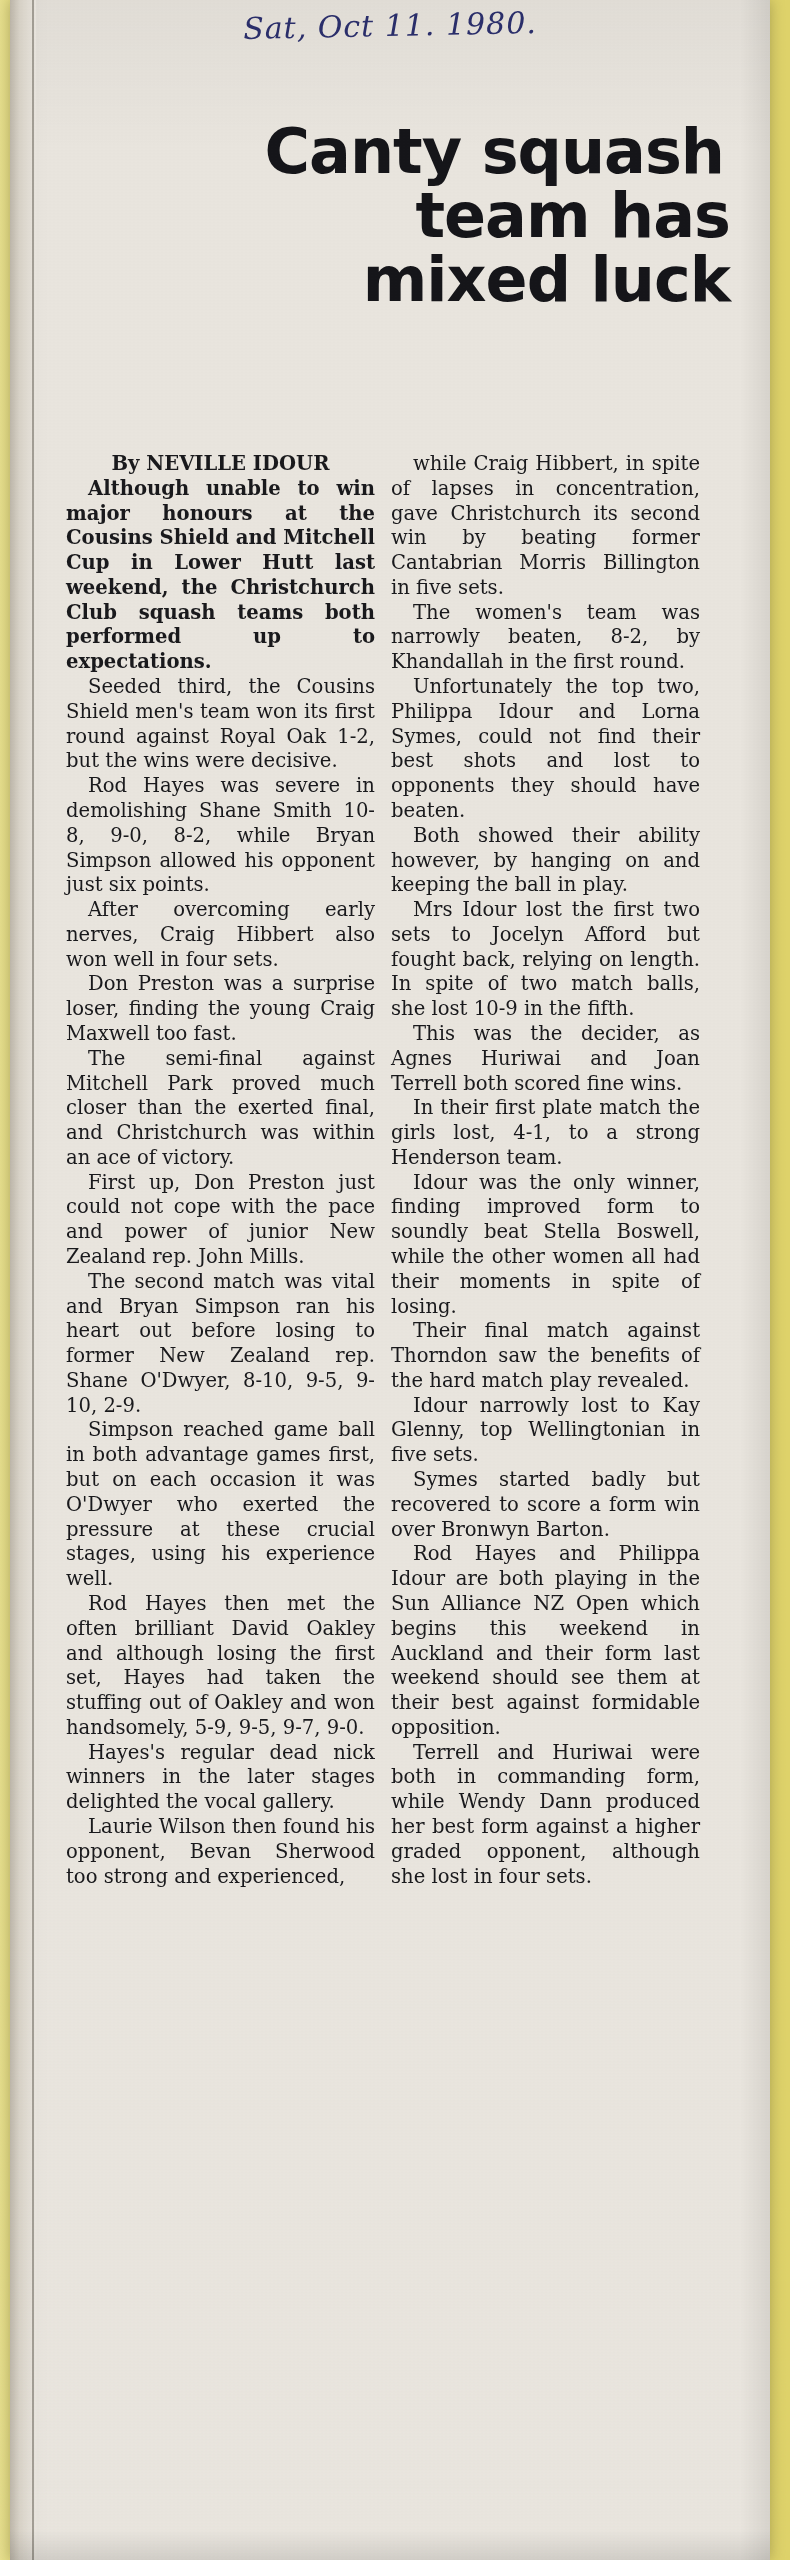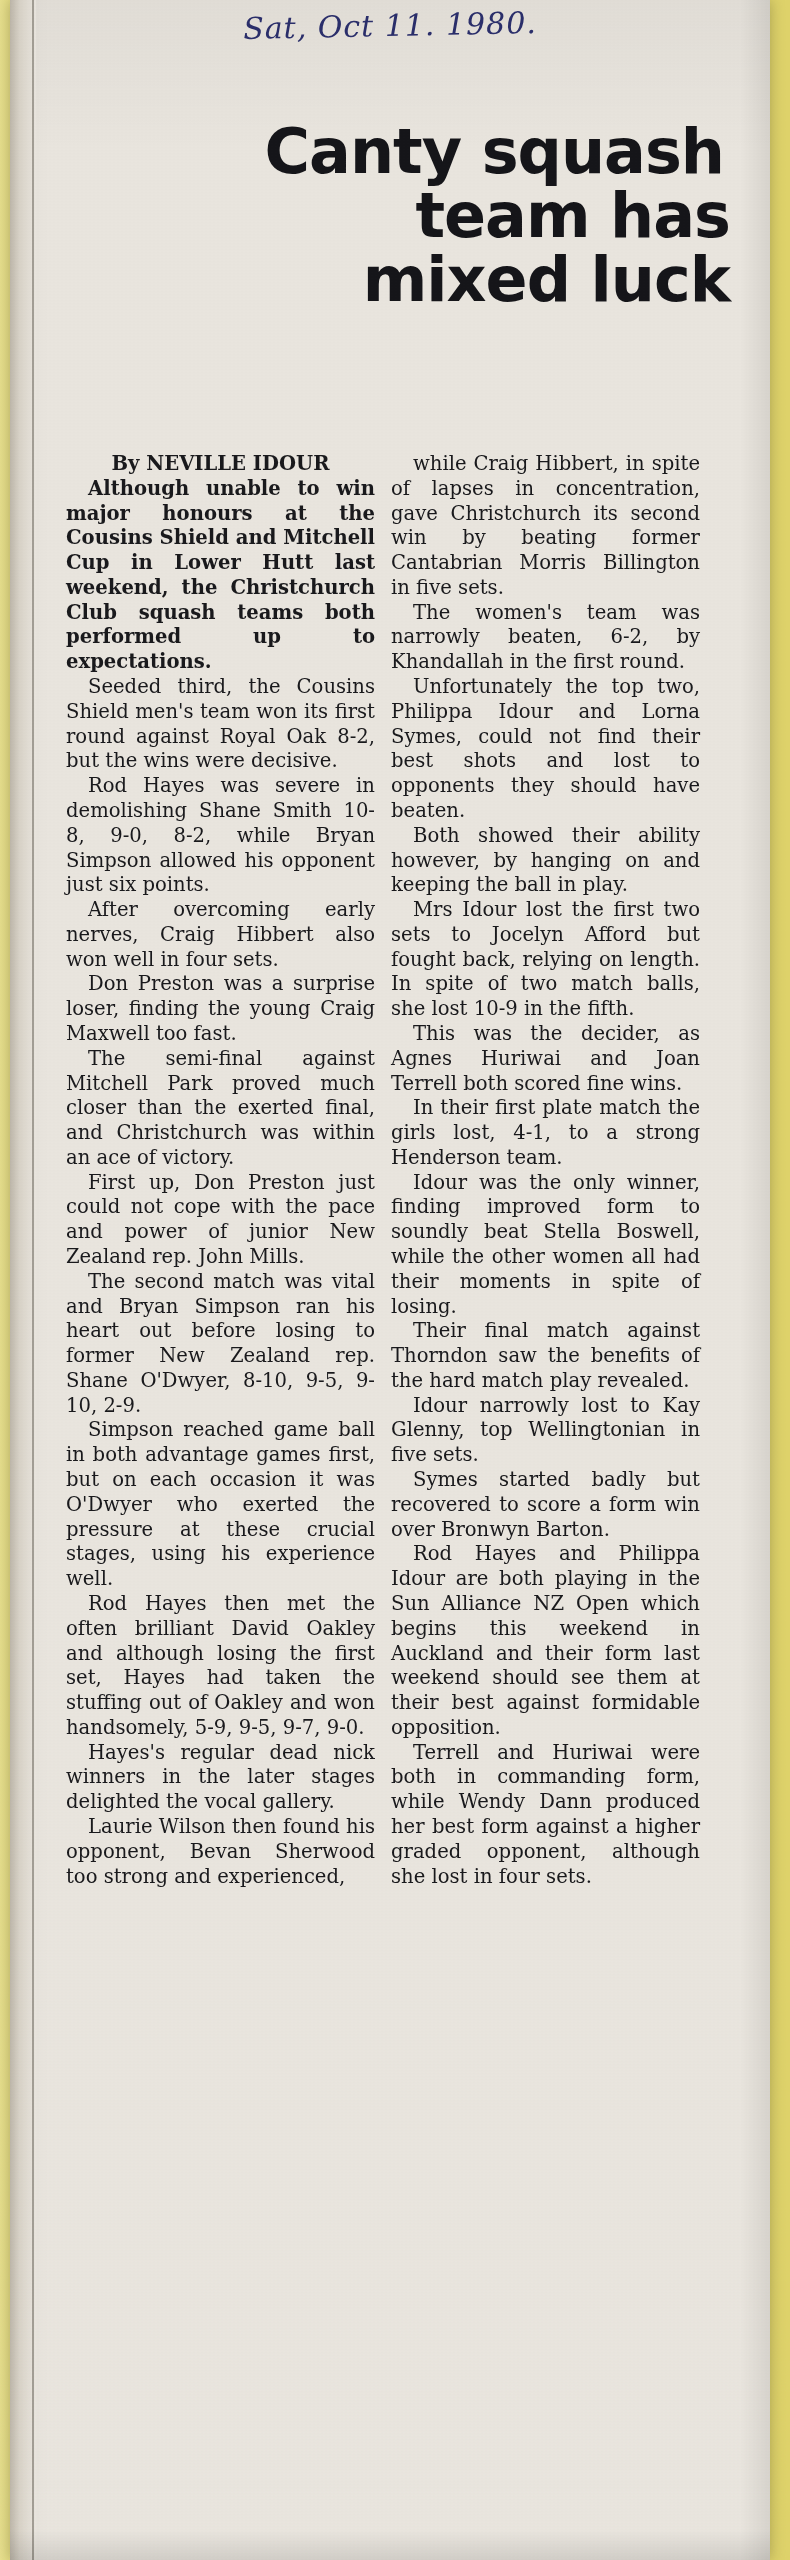--- a/index.html
+++ b/index.html
@@ -139,35 +139,35 @@
     <div id="headline">
       <span class="hl-line l1">Canty squash</span>
       <span class="hl-line l2">team has</span>
       <span class="hl-line l3">mixed luck</span>
     </div>
 
     <div id="columns">
       <div class="col" id="col-left">
         <p class="lead" style="text-indent:0;text-align:center;">By NEVILLE IDOUR</p>
       <p class="lead">Although unable to win major honours at the Cousins Shield and Mitchell Cup in Lower Hutt last weekend, the Christchurch Club squash teams both performed up to expectations.</p>
-          <p>Seeded third, the Cousins Shield men's team won its first round against Royal Oak 8-2, but the wins were decisive.</p>
+          <p>Seeded third, the Cousins Shield men's team won its first round against Royal Oak 1-2, but the wins were decisive.</p>
           <p>Rod Hayes was severe in demolishing Shane Smith 10-8, 9-0, 8-2, while Bryan Simpson allowed his opponent just six points.</p>
           <p>After overcoming early nerves, Craig Hibbert also won well in four sets.</p>
           <p>Don Preston was a surprise loser, finding the young Craig Maxwell too fast.</p>
           <p>The semi-final against Mitchell Park proved much closer than the exerted final, and Christchurch was within an ace of victory.</p>
           <p>First up, Don Preston just could not cope with the pace and power of junior New Zealand rep. John Mills.</p>
           <p>The second match was vital and Bryan Simpson ran his heart out before losing to former New Zealand rep. Shane O'Dwyer, 8-10, 9-5, 9-10, 2-9.</p>
           <p>Simpson reached game ball in both advantage games first, but on each occasion it was O'Dwyer who exerted the pressure at these crucial stages, using his experience well.</p>
           <p>Rod Hayes then met the often brilliant David Oakley and although losing the first set, Hayes had taken the stuffing out of Oakley and won handsomely, 5-9, 9-5, 9-7, 9-0.</p>
           <p>Hayes's regular dead nick winners in the later stages delighted the vocal gallery.</p>
           <p>Laurie Wilson then found his opponent, Bevan Sherwood too strong and experienced,</p>
         </div>
       <div class="col" id="col-right">
           <p>while Craig Hibbert, in spite of lapses in concentration, gave Christchurch its second win by beating former Cantabrian Morris Billington in five sets.</p>
-          <p>The women's team was narrowly beaten, 6-2, by Khandallah in the first round.</p>
+          <p>The women's team was narrowly beaten, 8-2, by Khandallah in the first round.</p>
           <p>Unfortunately the top two, Philippa Idour and Lorna Symes, could not find their best shots and lost to opponents they should have beaten.</p>
           <p>Both showed their ability however, by hanging on and keeping the ball in play.</p>
           <p>Mrs Idour lost the first two sets to Jocelyn Afford but fought back, relying on length. In spite of two match balls, she lost 10-9 in the fifth.</p>
           <p>This was the decider, as Agnes Huriwai and Joan Terrell both scored fine wins.</p>
           <p>In their first plate match the girls lost, 4-1, to a strong Henderson team.</p>
           <p>Idour was the only winner, finding improved form to soundly beat Stella Boswell, while the other women all had their moments in spite of losing.</p>
           <p>Their final match against Thorndon saw the benefits of the hard match play revealed.</p>
           <p>Idour narrowly lost to Kay Glenny, top Wellingtonian in five sets.</p>
           <p>Symes started badly but recovered to score a form win over Bronwyn Barton.</p>
           <p>Rod Hayes and Philippa Idour are both playing in the Sun Alliance NZ Open which begins this weekend in Auckland and their form last weekend should see them at their best against formidable opposition.</p>

